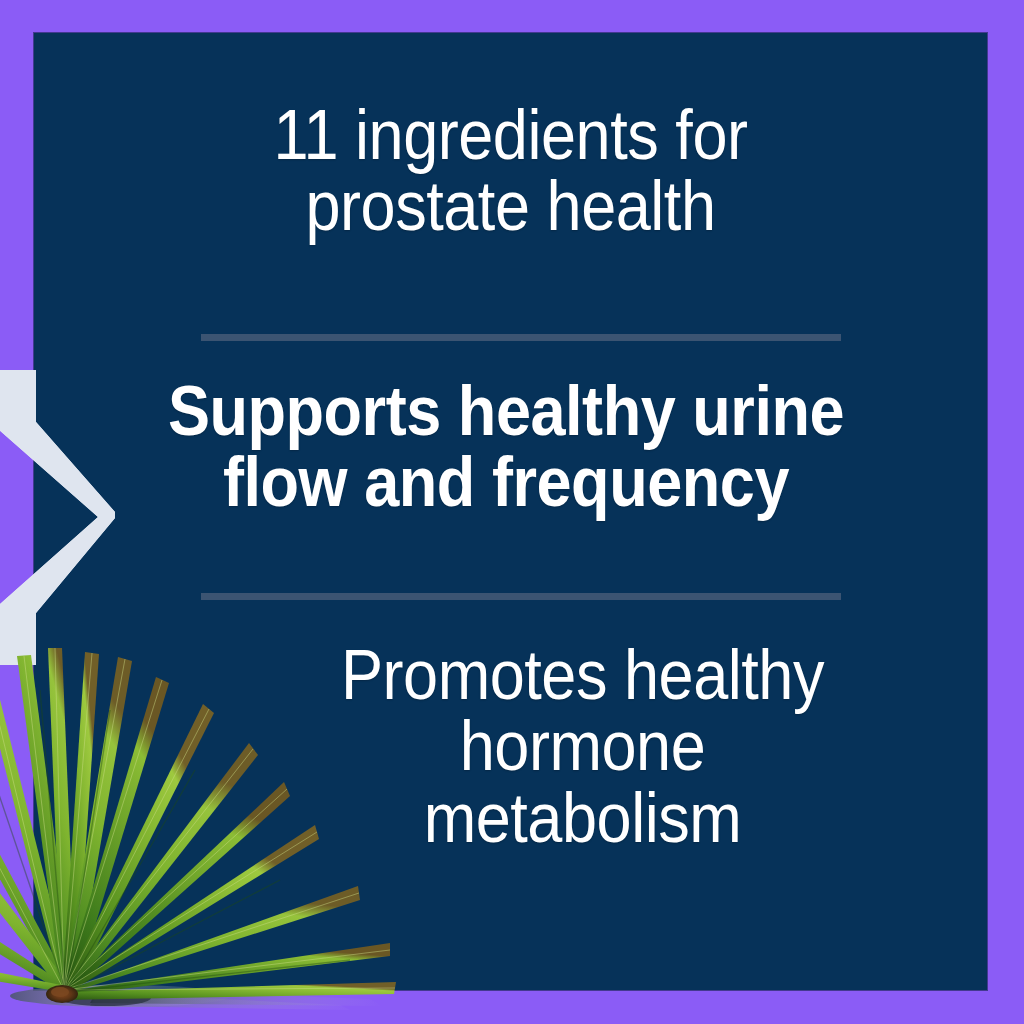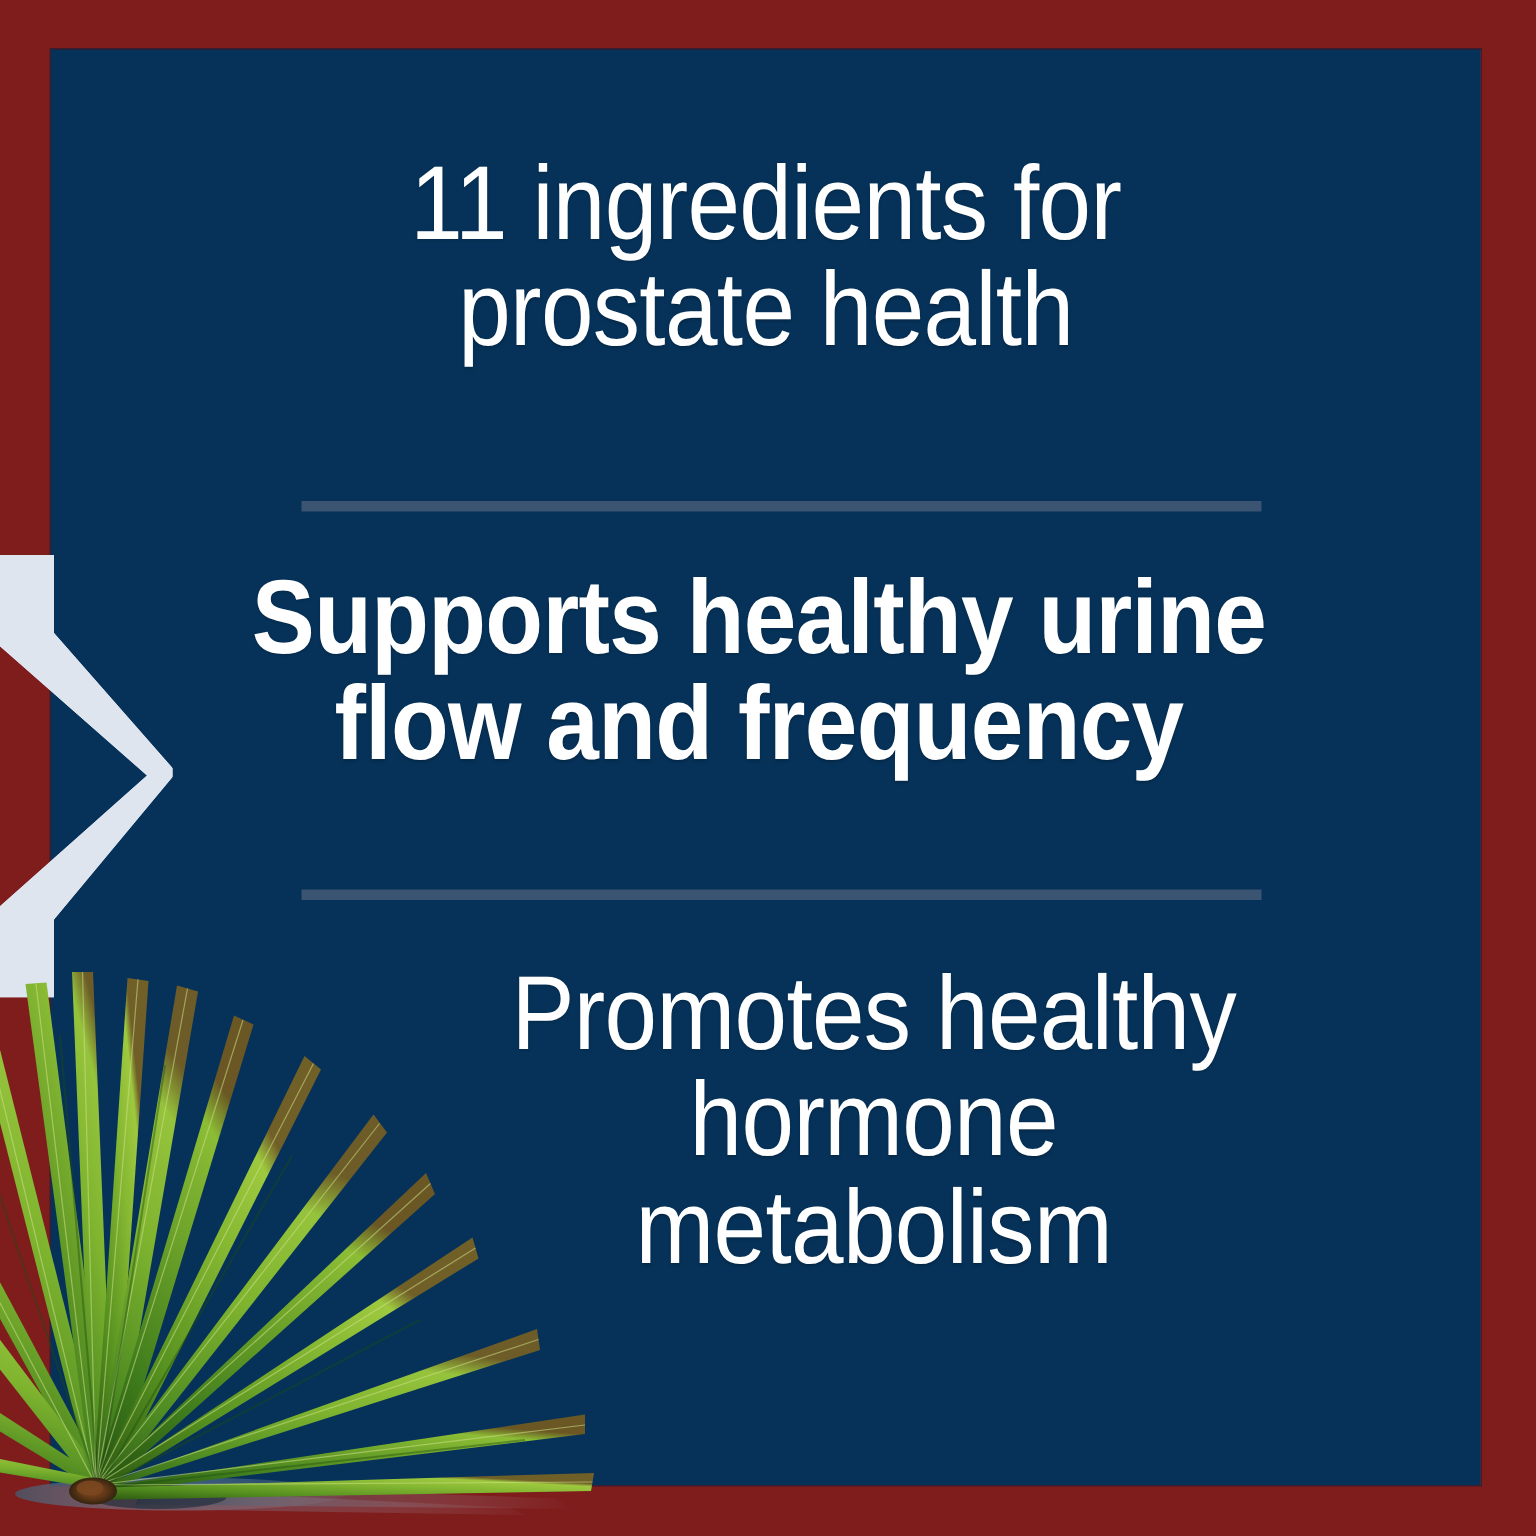--- a/index.html
+++ b/index.html
@@ -5,21 +5,21 @@
   * { margin:0; padding:0; box-sizing:border-box; }
   html,body{
     width:1024px; height:1024px; overflow:hidden;
     background:#dfe5ef;
     font-family:"Liberation Sans", "DejaVu Sans", sans-serif;
   }
 
   #stage{
     position:relative;
     width:1024px; height:1024px;
-    background:#7f1d1d;
+    background:#8b5cf6;
   }
 
   
   #panel{
     position:absolute;
     left:34px; top:33px;
     width:953px; height:957px;
     background:#063259;
     overflow:hidden;
   }

